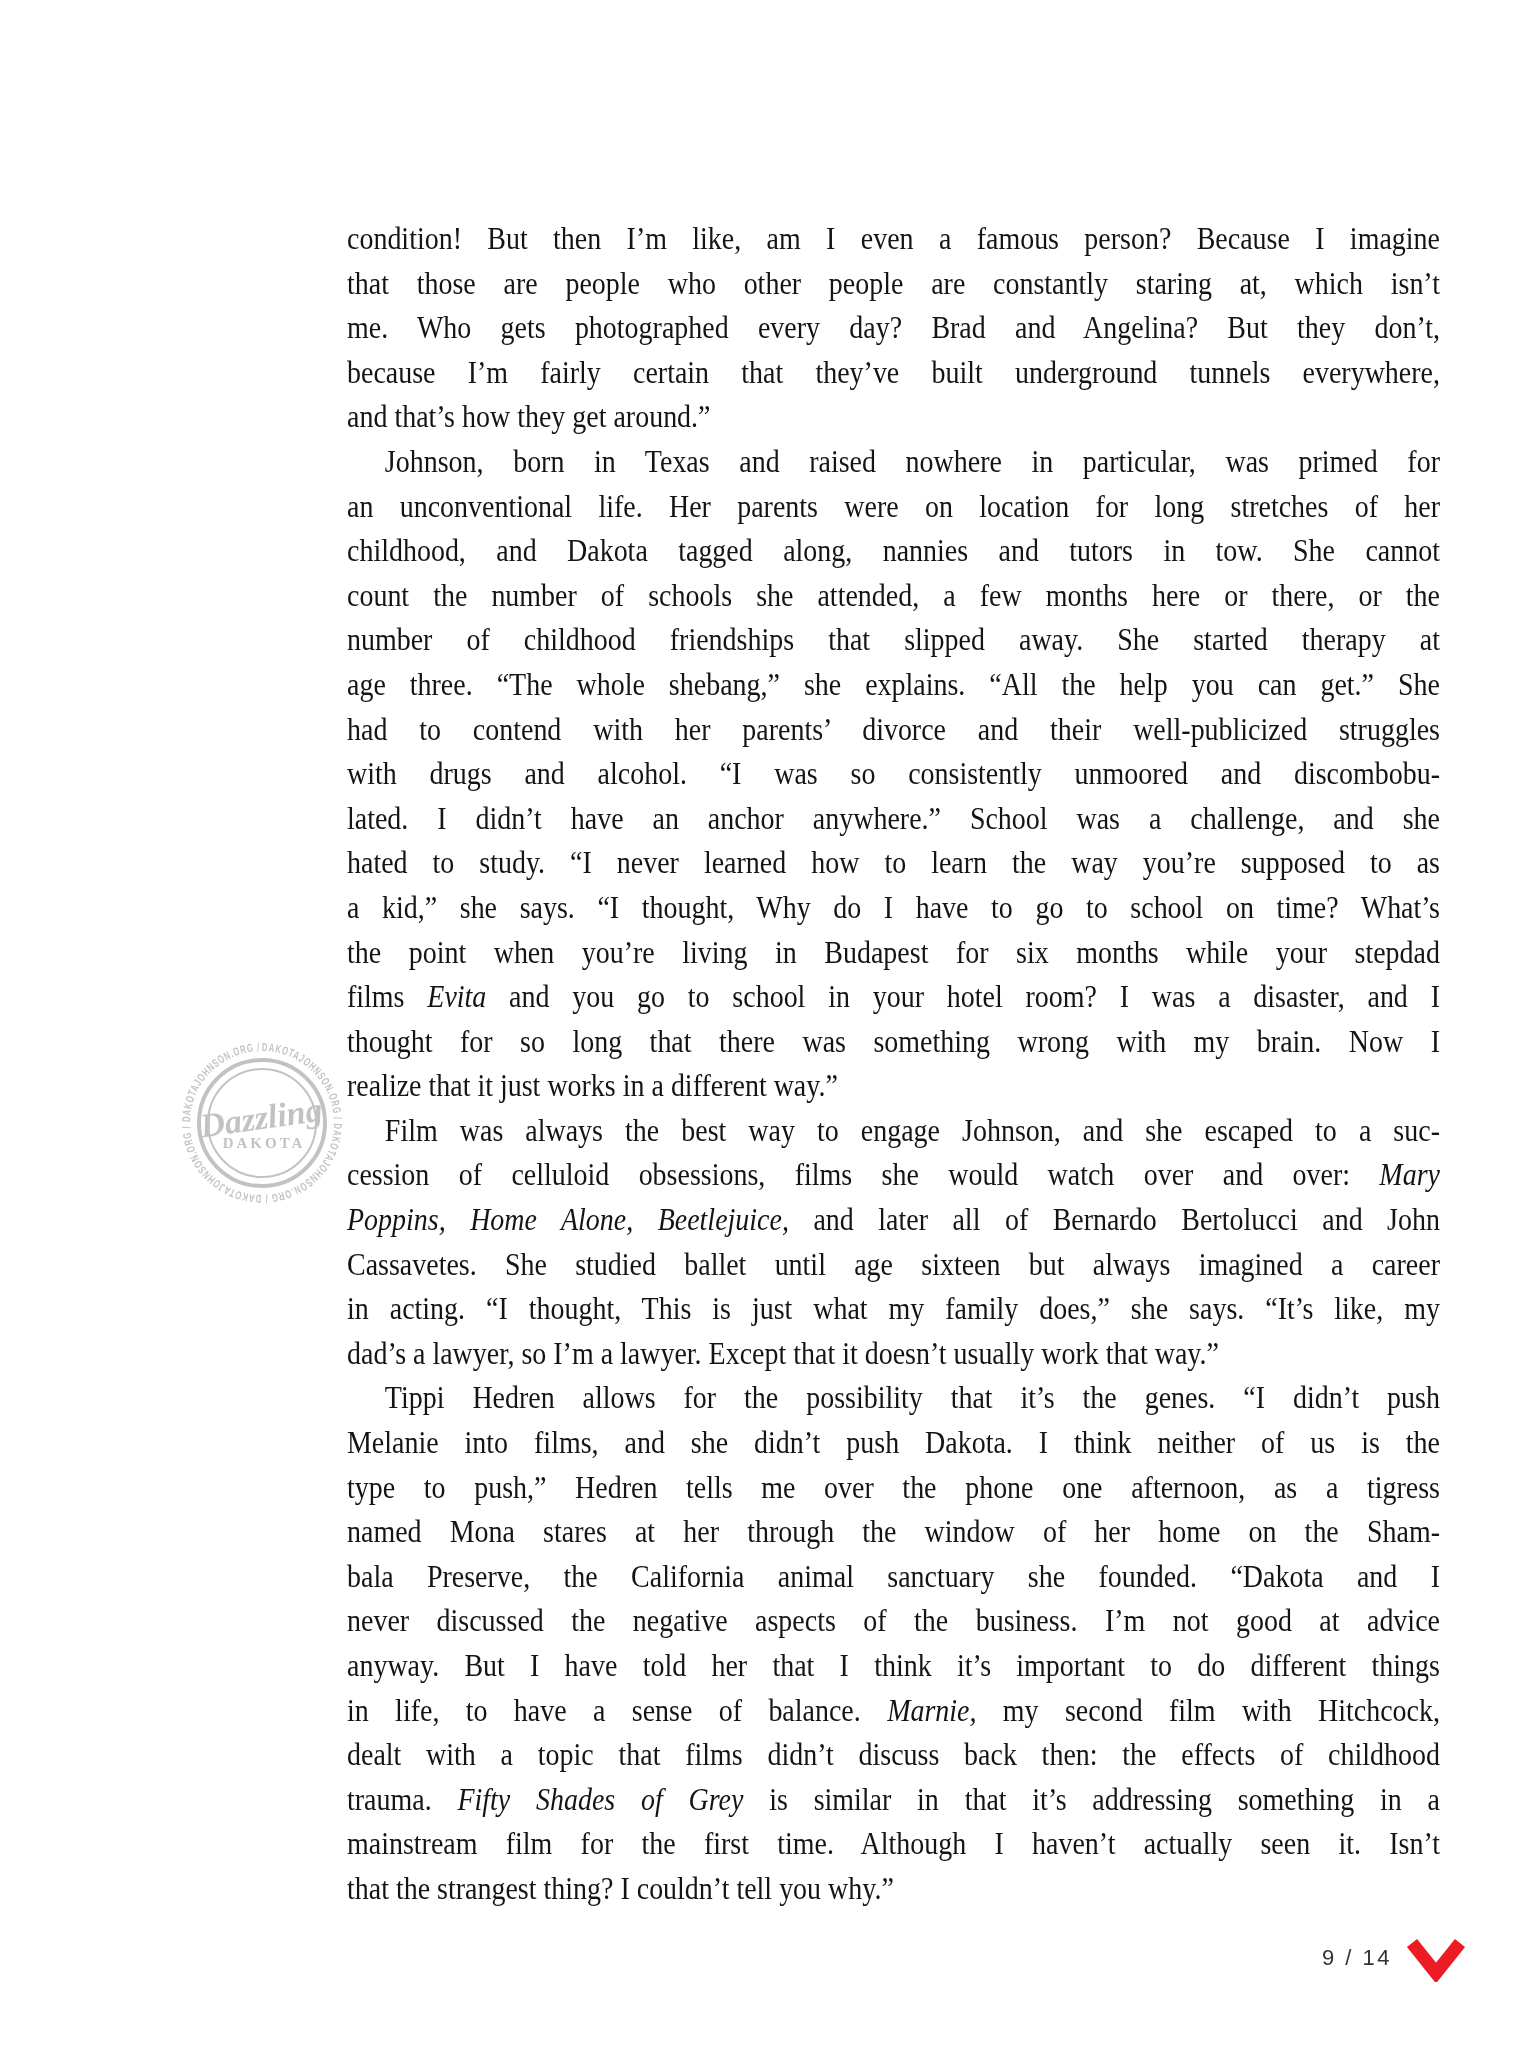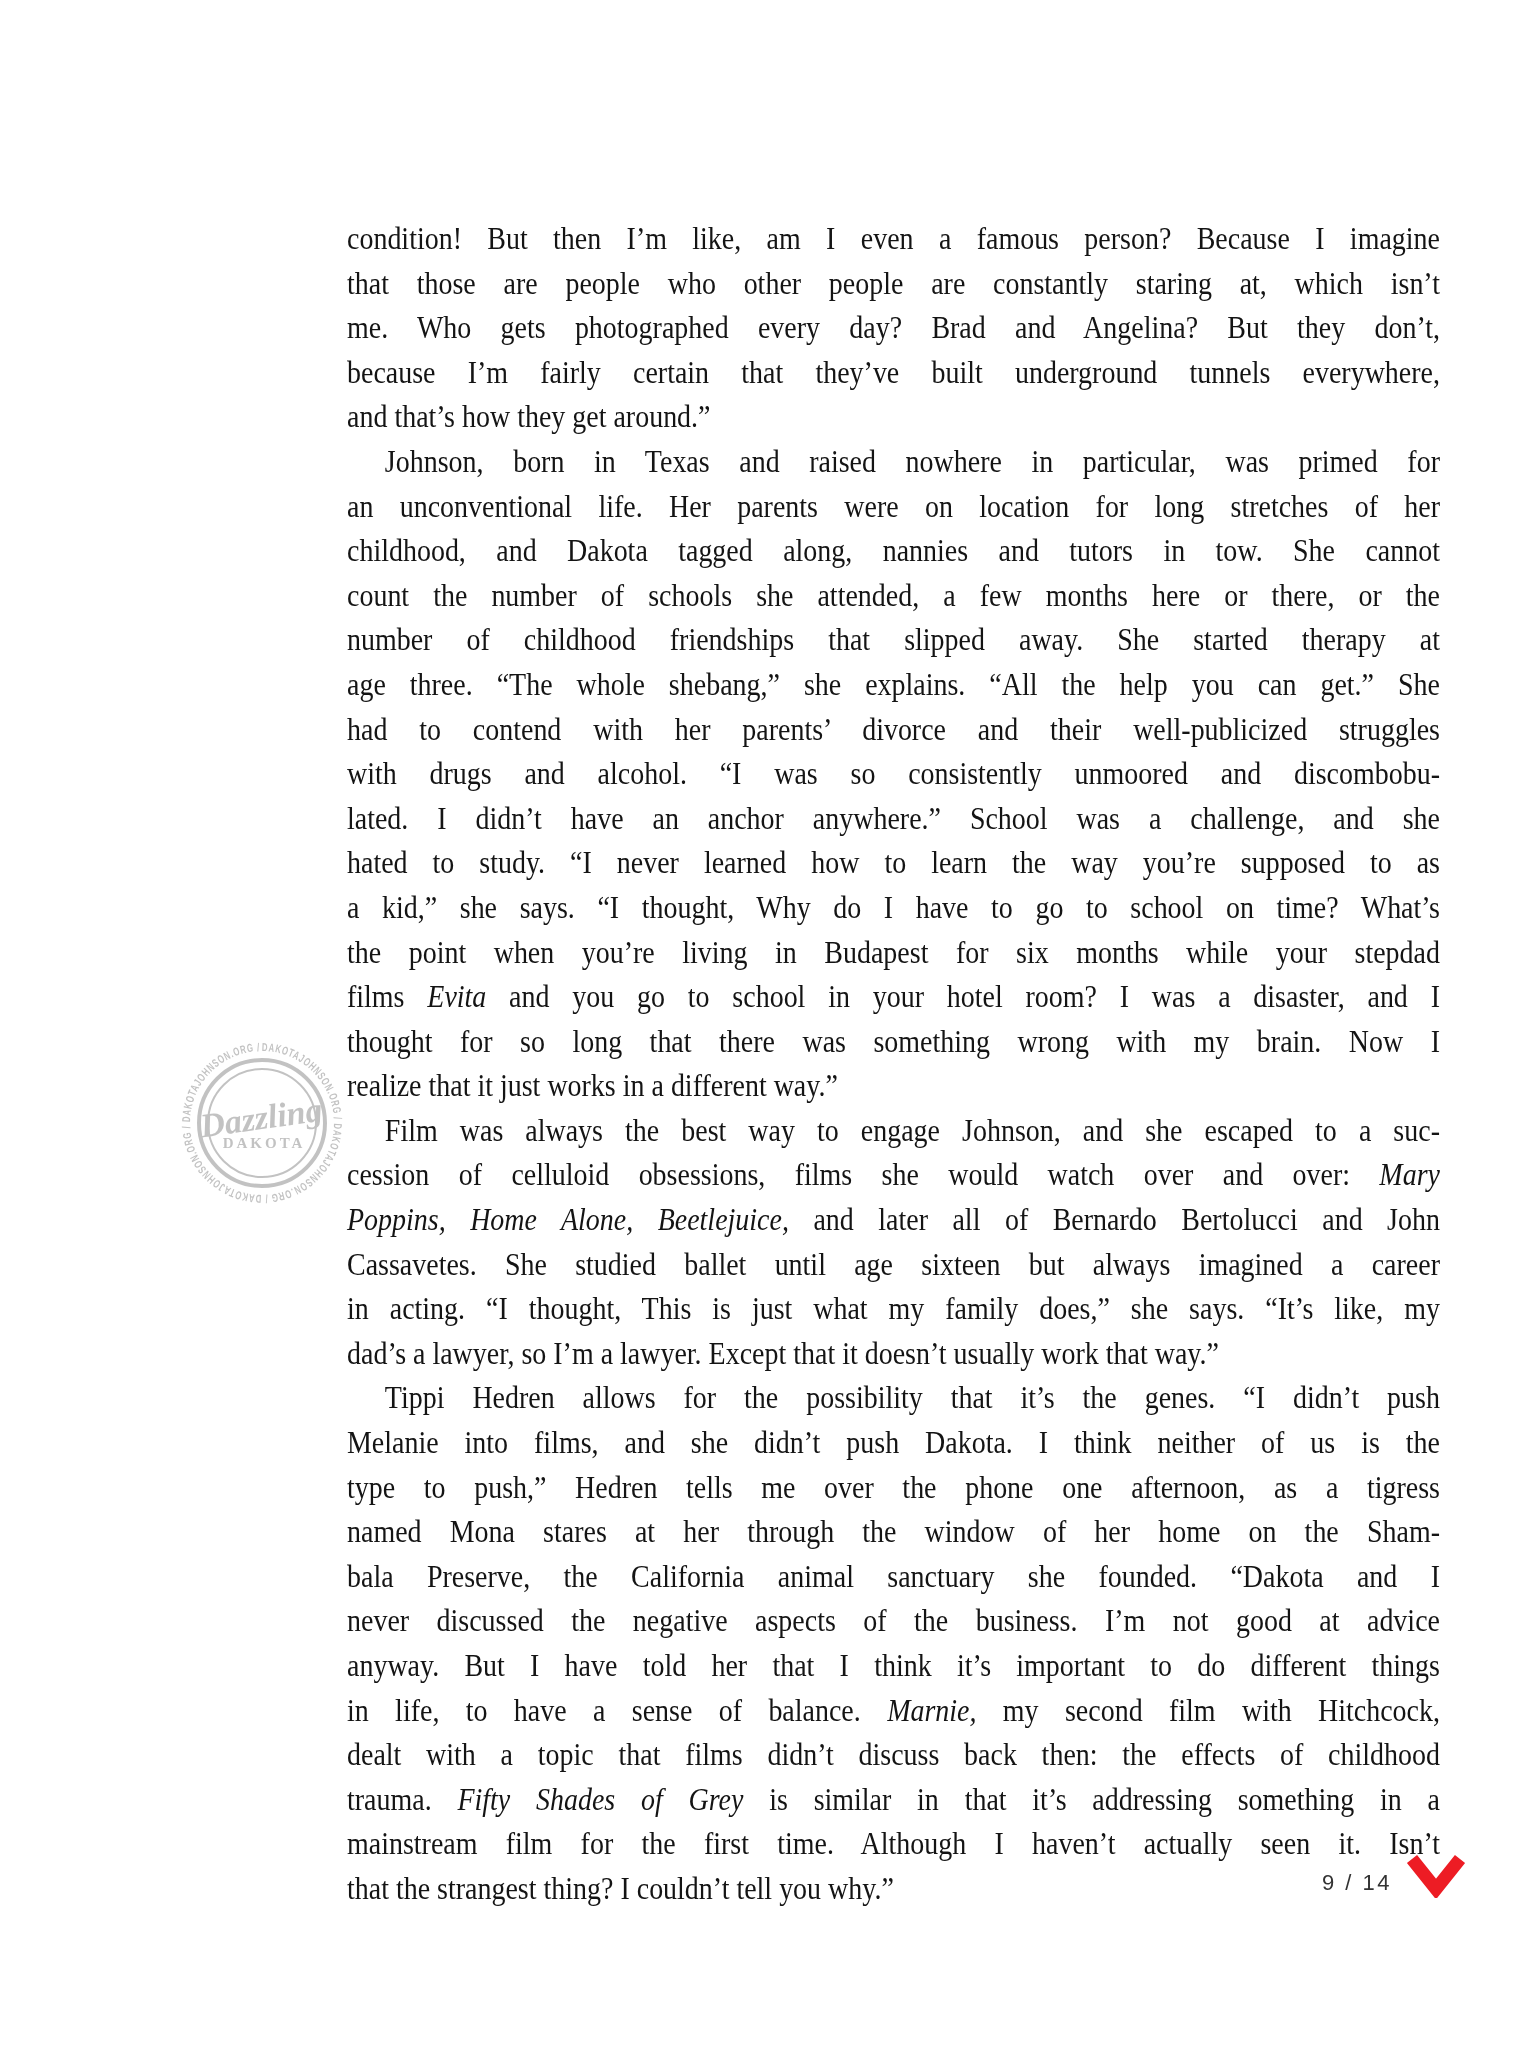--- a/index.html
+++ b/index.html
@@ -64,23 +64,23 @@
     font-weight: bold;
     font-size: 15px;
     letter-spacing: 3px;
   }
   #article { z-index: 1; }
 
   
   #pager {
     position: absolute;
     right: 70px;
-    top: 1852px;
+    top: 1936px;
     display: flex;
-    align-items: flex-end;
+    align-items: center;
     gap: 14px;
   }
   #pager .num {
     font-family: "Liberation Sans", "DejaVu Sans", sans-serif;
     font-size: 22px;
     letter-spacing: 2.5px;
     color: #333333;
     padding-bottom: 2px;
   }
   #pager svg { display: block; cursor: pointer; }

